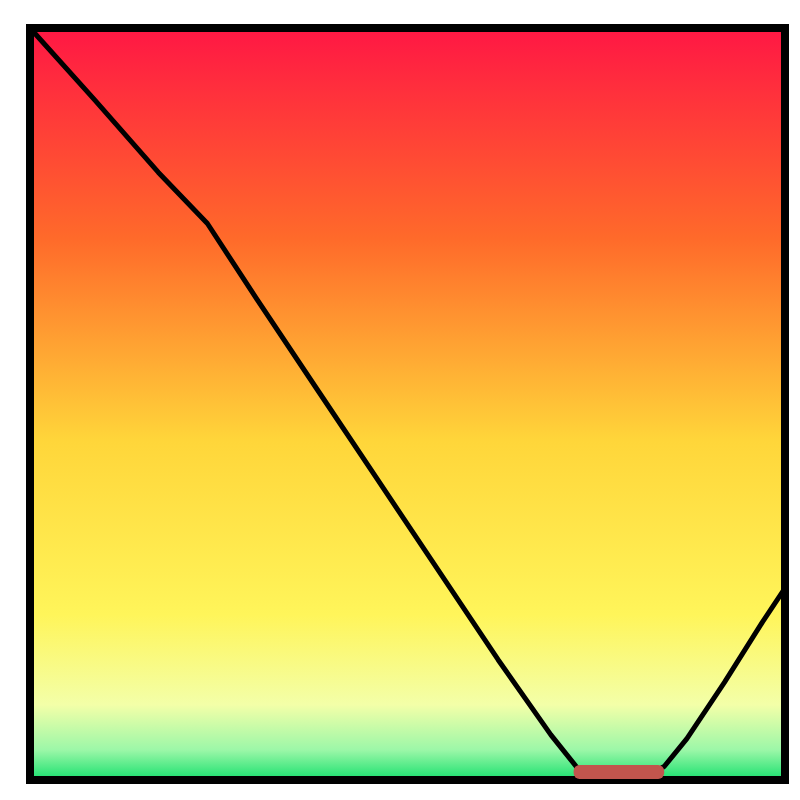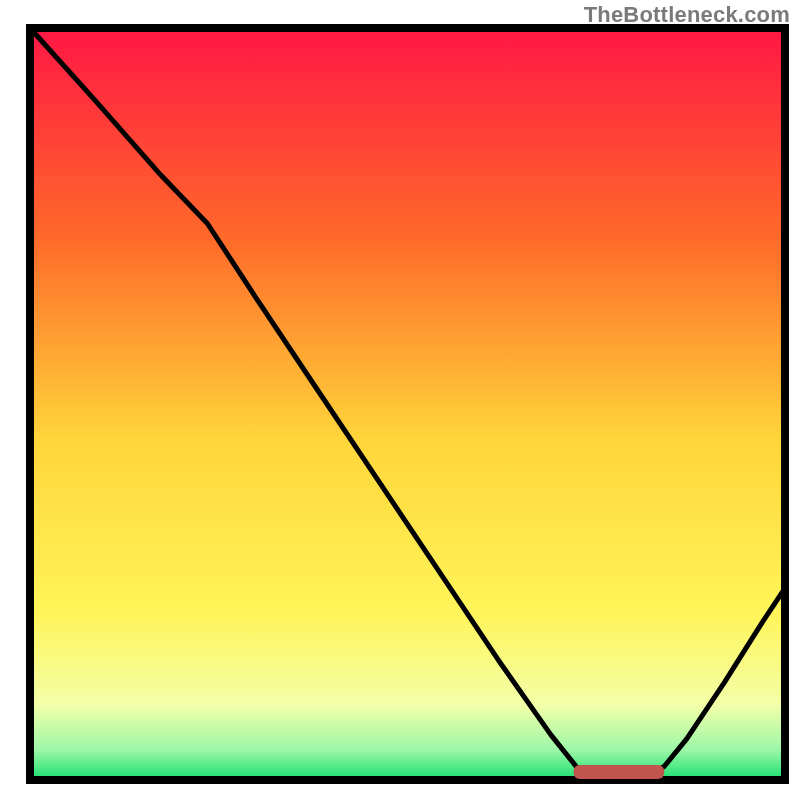--- a/index.html
+++ b/index.html
@@ -27,21 +27,20 @@
     letter-spacing: 0.2px;
   }
   svg {
     display: block;
   }
 </style>
 </head>
 <body>
 <div class="container">
 
-  <div class="watermark">TheBottleneck.com</div>
 
   <svg id="chart-svg" width="800" height="800" viewBox="0 0 800 800">
     <defs>
       <linearGradient id="bg-grad" x1="0" y1="0" x2="0" y2="1">
         <stop id="g0" offset="0%" stop-color="#ff1744"></stop>
         <stop id="g1" offset="28%" stop-color="#ff6a2a"></stop>
         <stop id="g2" offset="55%" stop-color="#ffd63a"></stop>
         <stop id="g3" offset="78%" stop-color="#fff55a"></stop>
         <stop id="g4" offset="90%" stop-color="#f3ffa8"></stop>
         <stop id="g5" offset="96%" stop-color="#9cf7a8"></stop>

